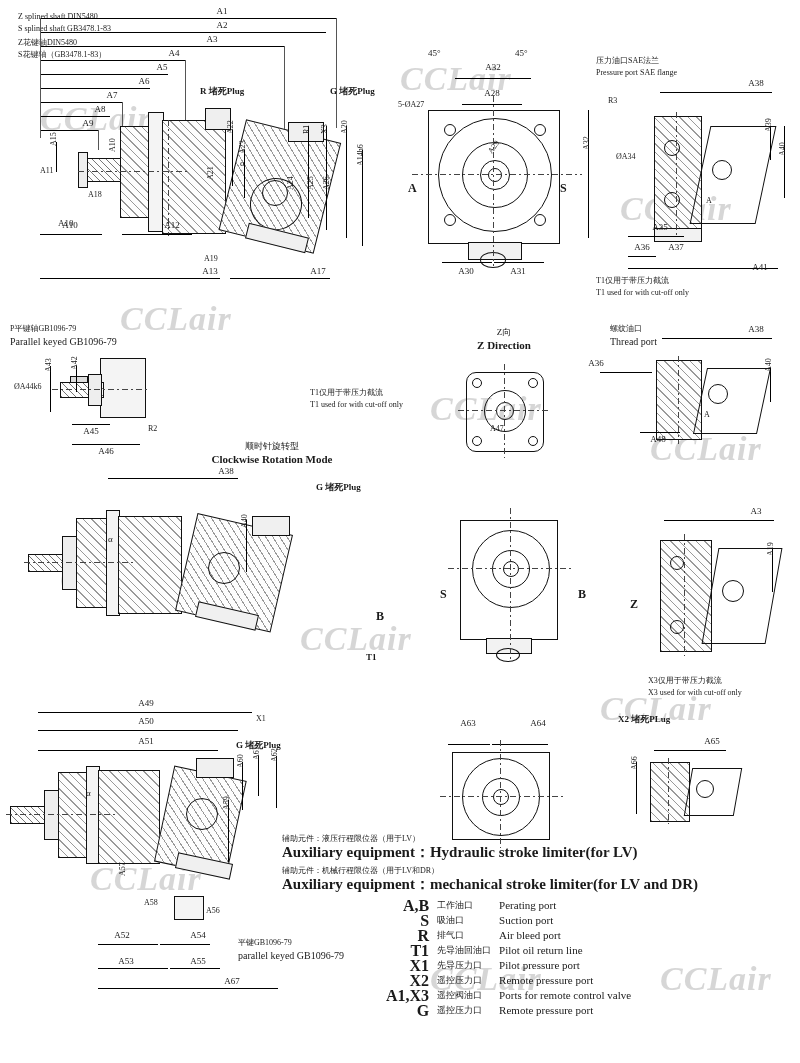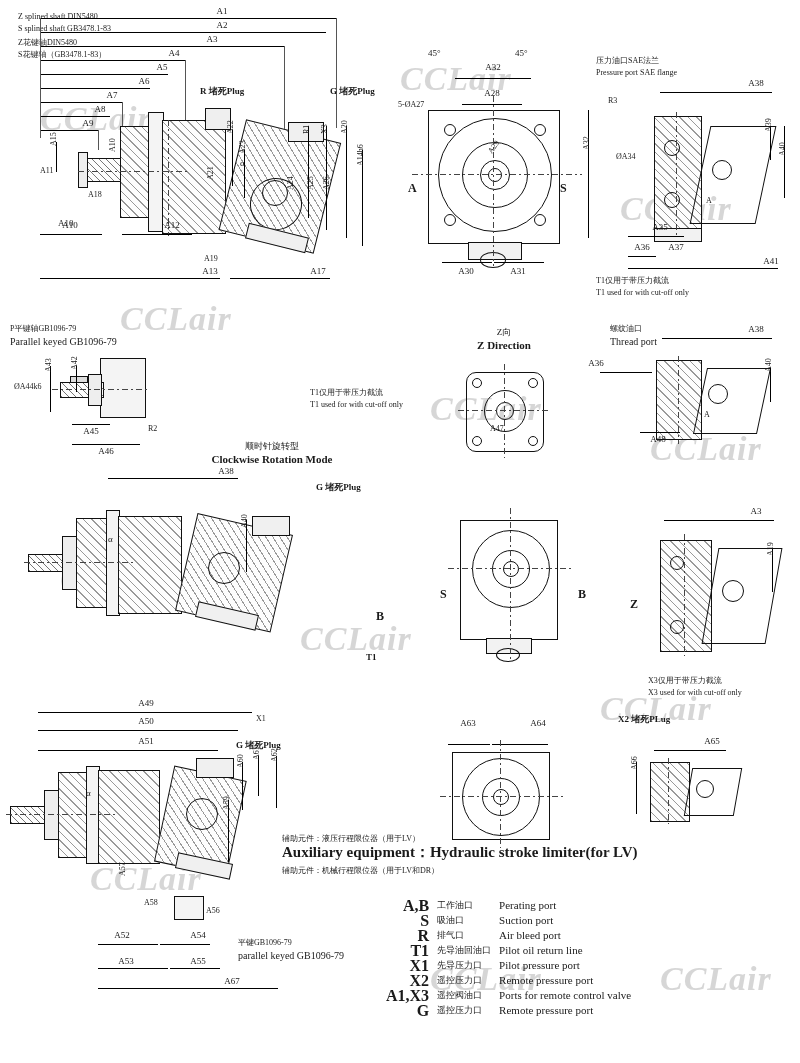--- a/index.html
+++ b/index.html
@@ -220,21 +220,21 @@
   <div class="lbl s8" style="left:764px;top:132px;transform:rotate(-90deg);transform-origin:left top;">A39</div>
   <div class="dim v" style="left:784px;top:126px;height:72px;"></div>
   <div class="lbl s8" style="left:778px;top:156px;transform:rotate(-90deg);transform-origin:left top;">A40</div>
 
   <div class="dim h" style="left:628px;top:236px;width:56px;"></div>
   <div class="lbl c" style="left:660px;top:222px;">A35</div>
   <div class="dim h" style="left:628px;top:256px;width:28px;"></div>
   <div class="lbl c" style="left:642px;top:242px;">A36</div>
   <div class="lbl c" style="left:676px;top:242px;">A37</div>
   <div class="dim h" style="left:628px;top:268px;width:150px;"></div>
-  <div class="lbl c" style="left:760px;top:256px;margin-left:11px;">A41</div>
+  <div class="lbl c" style="left:760px;top:262px;">A41</div>
 
   <div class="lbl s8" style="left:596px;top:276px;">T1仅用于带压力截流</div>
   <div class="lbl s8" style="left:596px;top:288px;">T1 used for with cut-off only</div>
 
   <div class="lbl s8" style="left:10px;top:324px;">P平键轴GB1096-79</div>
   <div class="lbl s10" style="left:10px;top:336px;">Parallel keyed GB1096-79</div>
 
   <div class="part" style="left:100px;top:358px;width:44px;height:58px;background:#f4f4f4;"></div>
   <div class="part hatch" style="left:60px;top:382px;width:42px;height:14px;"></div>
   <div class="part" style="left:88px;top:374px;width:12px;height:30px;background:#eee;"></div>
@@ -416,20 +416,21 @@
   <div class="part lighthatch" style="left:650px;top:762px;width:38px;height:58px;"></div>
   <div class="part nofill" style="left:688px;top:768px;width:48px;height:46px;transform:skewX(-10deg);"></div>
   <div class="circle" style="left:696px;top:780px;width:16px;height:16px;"></div>
   <div class="clv" style="left:668px;top:758px;height:66px;"></div>
   <div class="dim v" style="left:636px;top:762px;height:52px;"></div>
   <div class="lbl s8" style="left:630px;top:770px;transform:rotate(-90deg);transform-origin:left top;">A66</div>
 
   <div class="lbl s8" style="left:282px;top:834px;">辅助元件：液压行程限位器（用于LV）</div>
   <div class="lbl s11 b" style="left:282px;top:846px;">Auxiliary equipment：Hydraulic stroke limiter(for LV)</div>
   <div class="lbl s8" style="left:282px;top:866px;">辅助元件：机械行程限位器（用于LV和DR）</div>
+  <div class="lbl s11 b" style="left:282px;top:878px;">Auxiliary equipment：mechanical stroke limiter(for LV and DR)</div>
 
   <div class="legend" style="left:382px;top:898px;position:absolute;">
     <table cellspacing="0" cellpadding="0">
       <tbody>
       <tr>
         <td class="sym">A,B</td>
         <td class="cn">工作油口</td>
         <td>Perating port</td>
       </tr>
       <tr>

